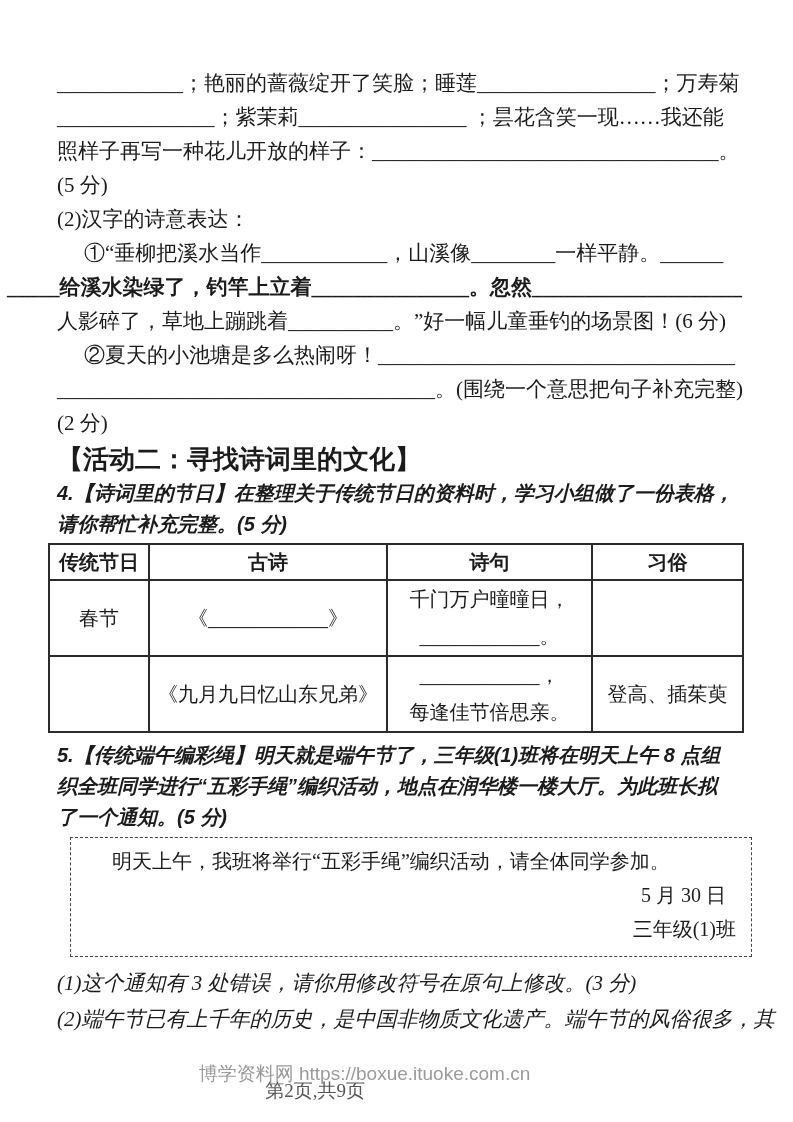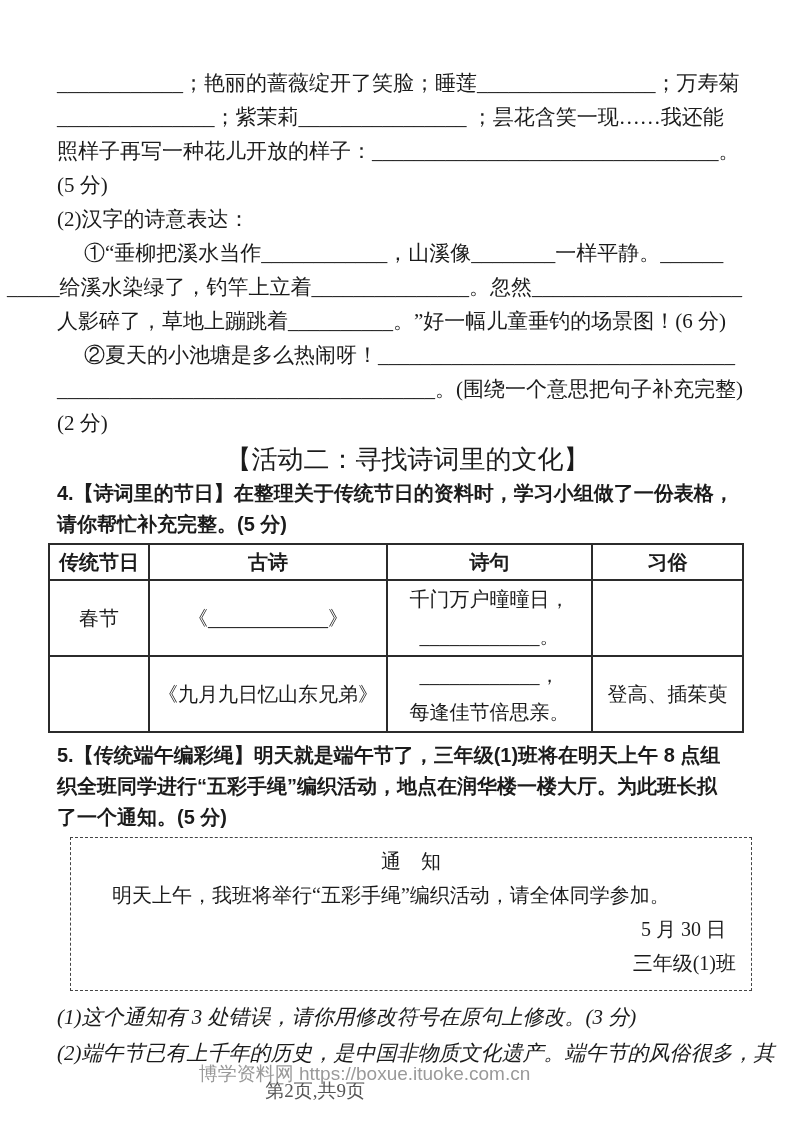--- a/index.html
+++ b/index.html
@@ -3,28 +3,29 @@
 <meta charset="utf-8">
 <style>
   html,body{margin:0;padding:0;}
   body{
     width:793px;height:1122px;background:#ffffff;position:relative;overflow:hidden;
     font-family:"Liberation Serif","DejaVu Serif",serif;color:#1b1b1b;
   }
   .page{padding:66px 35px 0 57px;}
   .line{font-size:21px;line-height:34px;white-space:nowrap;}
   .indent1{padding-left:27px;}
-  .neg{margin-left:-50px;}
+  .neg{margin-left:-50px;font-weight:bold;}
   .heading{
-    text-align:center;font-size:26px;line-height:38px;font-weight:normal;
+    font-size:26px;line-height:38px;font-weight:bold;
     font-family:"Liberation Sans","DejaVu Sans",sans-serif;white-space:nowrap;
   }
   .stem{
     font-size:20px;line-height:31px;font-weight:bold;white-space:nowrap;
     font-family:"Liberation Sans","DejaVu Sans",sans-serif;
+    font-style:italic;
   }
   table.festival{
     border-collapse:collapse;table-layout:fixed;width:694px;margin:3px 0 0 -9px;
   }
   table.festival th,table.festival td{
     border:2px solid #2b2b2b;text-align:center;vertical-align:middle;padding:0;
   }
   table.festival th{
     font-family:"Liberation Sans","DejaVu Sans",sans-serif;
     font-size:20px;font-weight:bold;height:34px;
@@ -115,21 +116,20 @@
     </tbody>
       </table>
   </div>
 
   <div class="q5-group">
     <div class="stem">5.【传统端午编彩绳】明天就是端午节了，三年级(1)班将在明天上午 8 点组</div>
     <div class="stem">织全班同学进行“五彩手绳”编织活动，地点在润华楼一楼大厅。为此班长拟</div>
     <div class="stem">了一个通知。(5 分)</div>
 
     <div class="notice-box">
-      <div class="n-line n-title">通　知</div>
       <div class="n-line n-body">明天上午，我班将举行“五彩手绳”编织活动，请全体同学参加。</div>
       <div class="n-line n-date">5 月 30 日</div>
       <div class="n-line n-sign">三年级(1)班</div>
     </div>
 
     <div class="sub-group">
       <div class="subline">(1)这个通知有 3 处错误，请你用修改符号在原句上修改。(3 分)</div>
       <div class="subline">(2)端午节已有上千年的历史，是中国非物质文化遗产。端午节的风俗很多，其</div>
     </div>
   </div>

